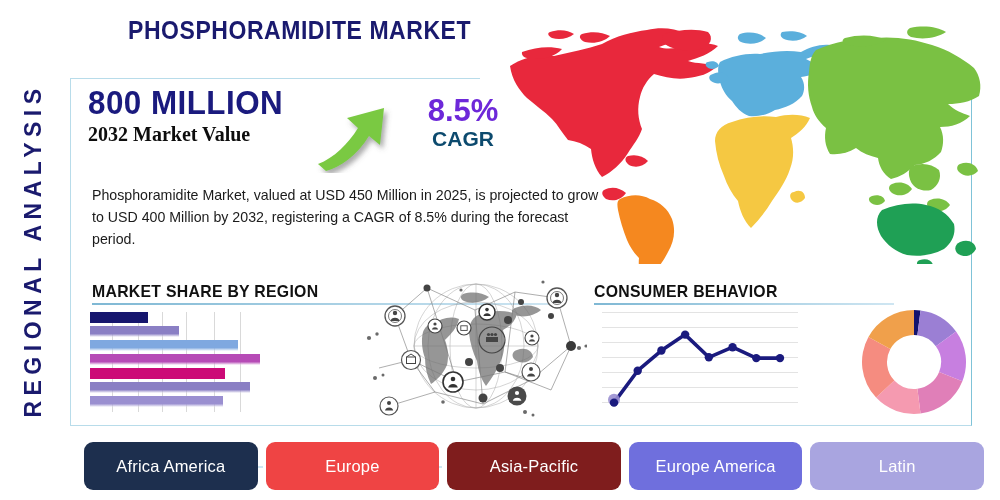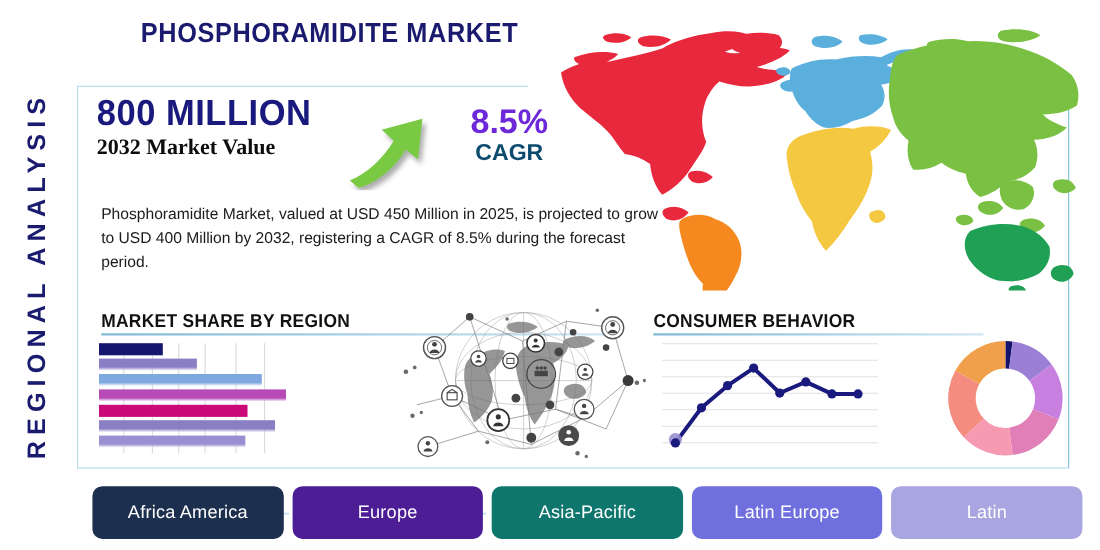--- a/index.html
+++ b/index.html
@@ -429,27 +429,27 @@
 
   <div class="connector" style="left:253px"></div>
   <div class="connector" style="left:432px"></div>
   <div class="connector" style="left:611px"></div>
   <div class="connector" style="left:790px"></div>
 
   <div class="regions" id="regions">
       <div class="region-btn" style="background: rgb(29, 47, 78);">
         <span>Africa America</span>
       </div>
-      <div class="region-btn" style="background: #4c1d95; align-items: center;">
+      <div class="region-btn" style="background: #ef4444; align-items: center;">
         <span>Europe</span>
       </div>
-      <div class="region-btn" style="background: #0f766e;">
+      <div class="region-btn" style="background: #7f1d1d;">
         <span>Asia-Pacific</span>
       </div>
       <div class="region-btn" style="background: rgb(111, 111, 221);">
-        <span>Latin Europe</span>
+        <span>Europe America</span>
       </div>
       <div class="region-btn" style="background: rgb(169, 165, 224);">
         <span>Latin</span>
       </div>
     </div>
 
 </div>
 
 </body></html>

